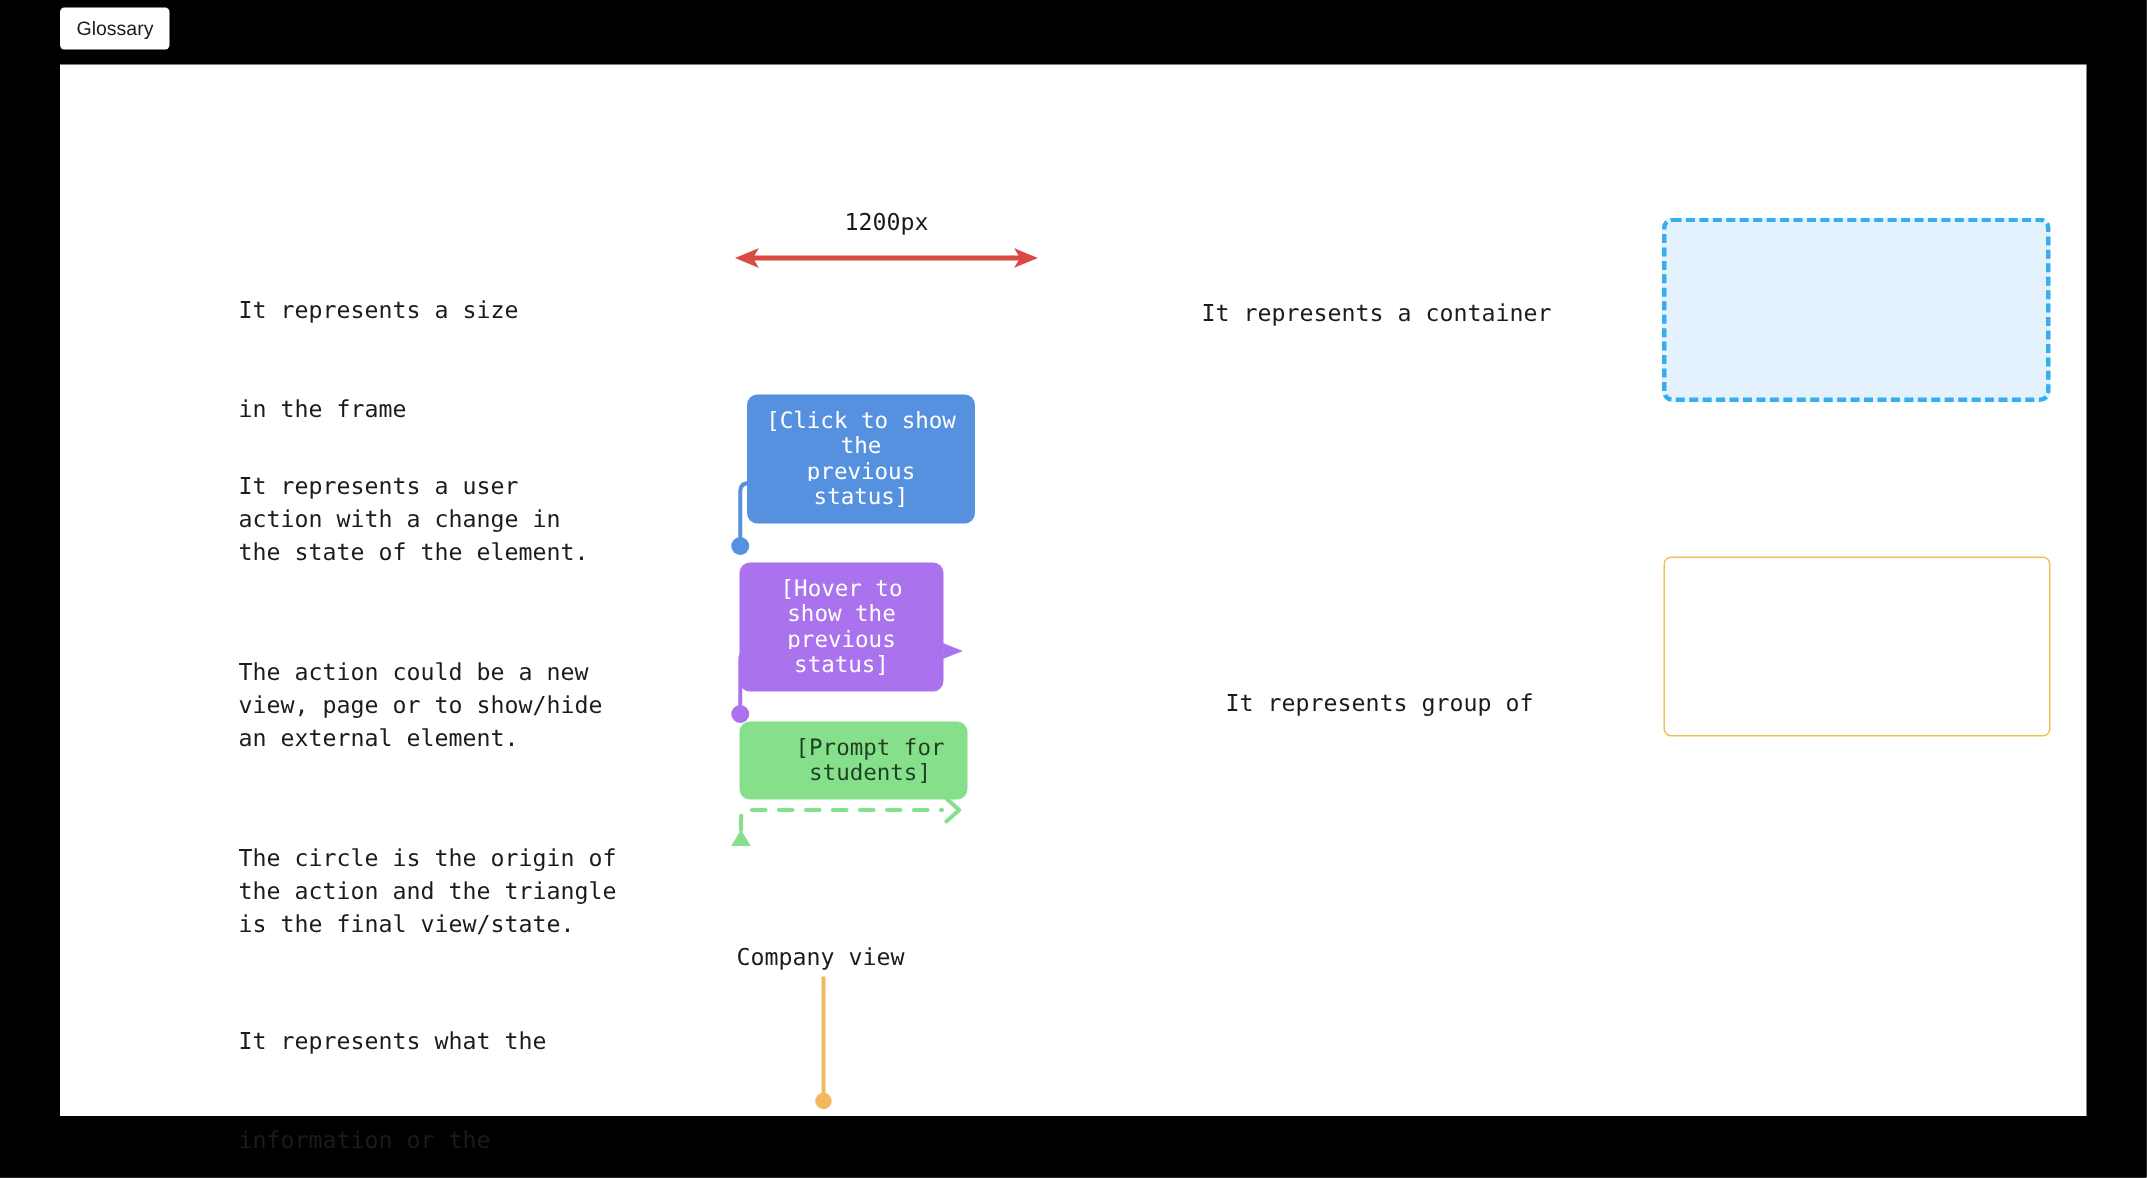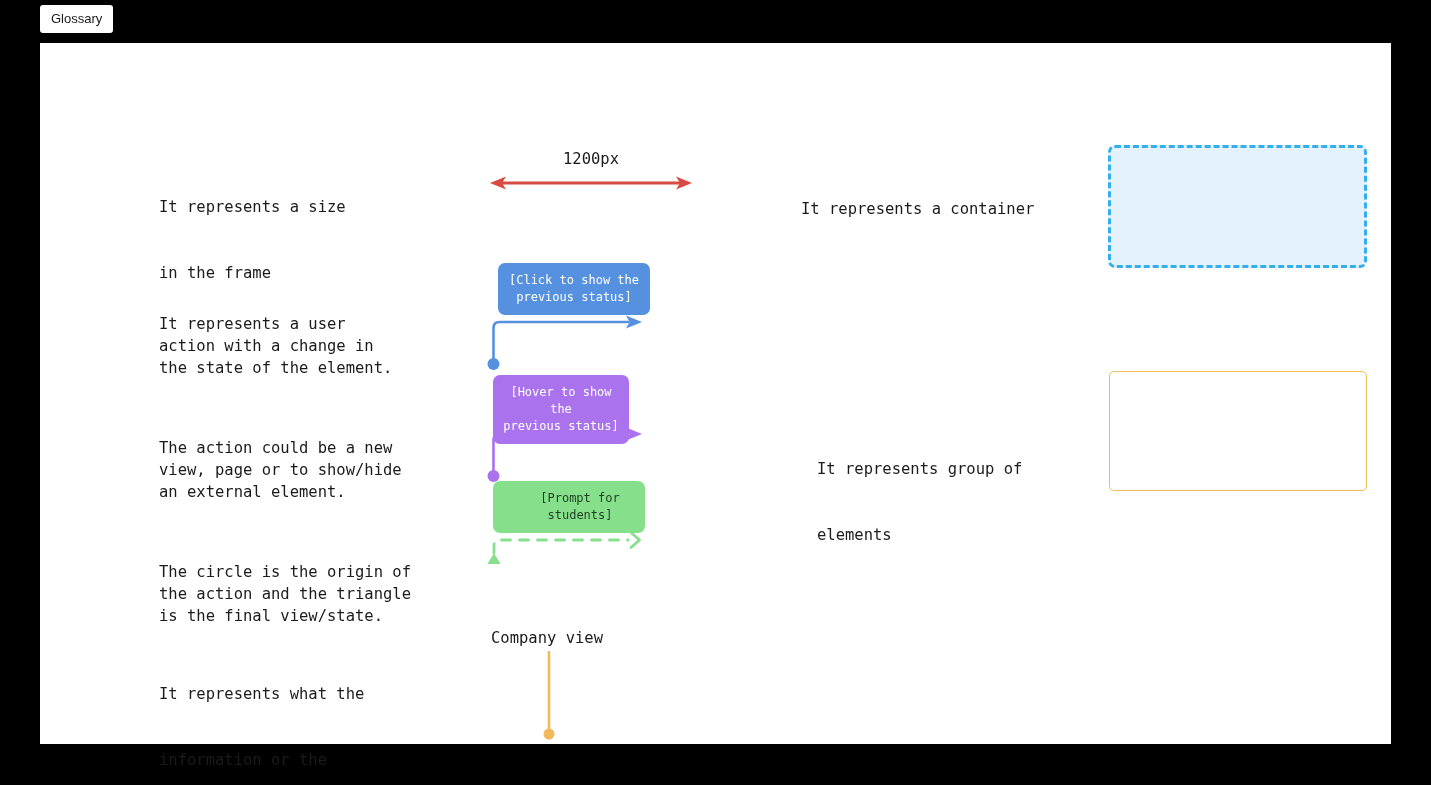--- a/index.html
+++ b/index.html
@@ -43,37 +43,37 @@
   .txt p { margin: 0 0 14px 16px; }
   .txt p:last-child { margin-bottom: 0; }
 
   #desc-size      { left: 103px; top: 109px;  width: 290px; }
   #desc-action    { left: 103px; top: 226px;  width: 290px; }
   #desc-info      { left: 103px; top: 596px;  width: 290px; }
   #desc-container { left: 761px; top: 155px;  width: 300px; }
   #desc-group     { left: 761px; top: 371px;  width: 300px; }
 
   
-  #measure { position: absolute; left: 450px; top: 107px; width: 202px; height: 40px; text-decoration: underline; }
+  #measure { position: absolute; left: 450px; top: 96px; width: 202px; height: 40px; text-decoration: underline; }
   #measure .m-label {
     position: absolute; left: 0; top: 0; width: 202px;
     text-align: center;
     font-family: "DejaVu Sans Mono", "Liberation Mono", monospace;
     font-size: 15.5px; color: #1b1b1b;
   }
   #measure svg { position: absolute; left: 0; top: 24px; }
 
   
   .ia-group { position: absolute; }
   .badge {
     position: absolute;
     border-radius: 7px;
     color: #ffffff;
     font-family: "DejaVu Sans Mono", "Liberation Mono", monospace;
-    font-size: 12px;
+    font-size: 15px;
     line-height: 17px;
     text-align: center;
     padding: 9px 10px;
     white-space: pre-line;
   }
   .ia-group svg { position: absolute; overflow: visible; }
 
   #grp-click  { left: 450px; top: 220px; width: 200px; height: 95px; }
   #grp-click  .badge { left: 8px; top: 0px; width: 152px; background: #5691df; }
   #grp-click  svg    { left: 0px; top: 50px; }
@@ -177,21 +177,20 @@
         <path d="M141,1.5 L149.5,9 L141,16.5" fill="none" stroke="#86e08b" stroke-width="2.8" stroke-linecap="round" stroke-linejoin="round"></path>
         <path d="M4,22 L10.5,33 L-2.5,33 Z" fill="#86e08b"></path>
       </svg>
     </div>
 
     <div class="txt" id="desc-container">It represents a container</div>
     <div id="container-box"></div>
 
     <div class="txt" id="desc-group">
       <p>It represents group of</p>
-      <p style="margin-top:-14px;">elements</p>
     </div>
     <div id="group-box"></div>
 
     <div class="txt" id="desc-info">
       <p>It represents what the</p>
       <p style="margin-top:-14px;">information or the</p>
       
       
     </div>
 

